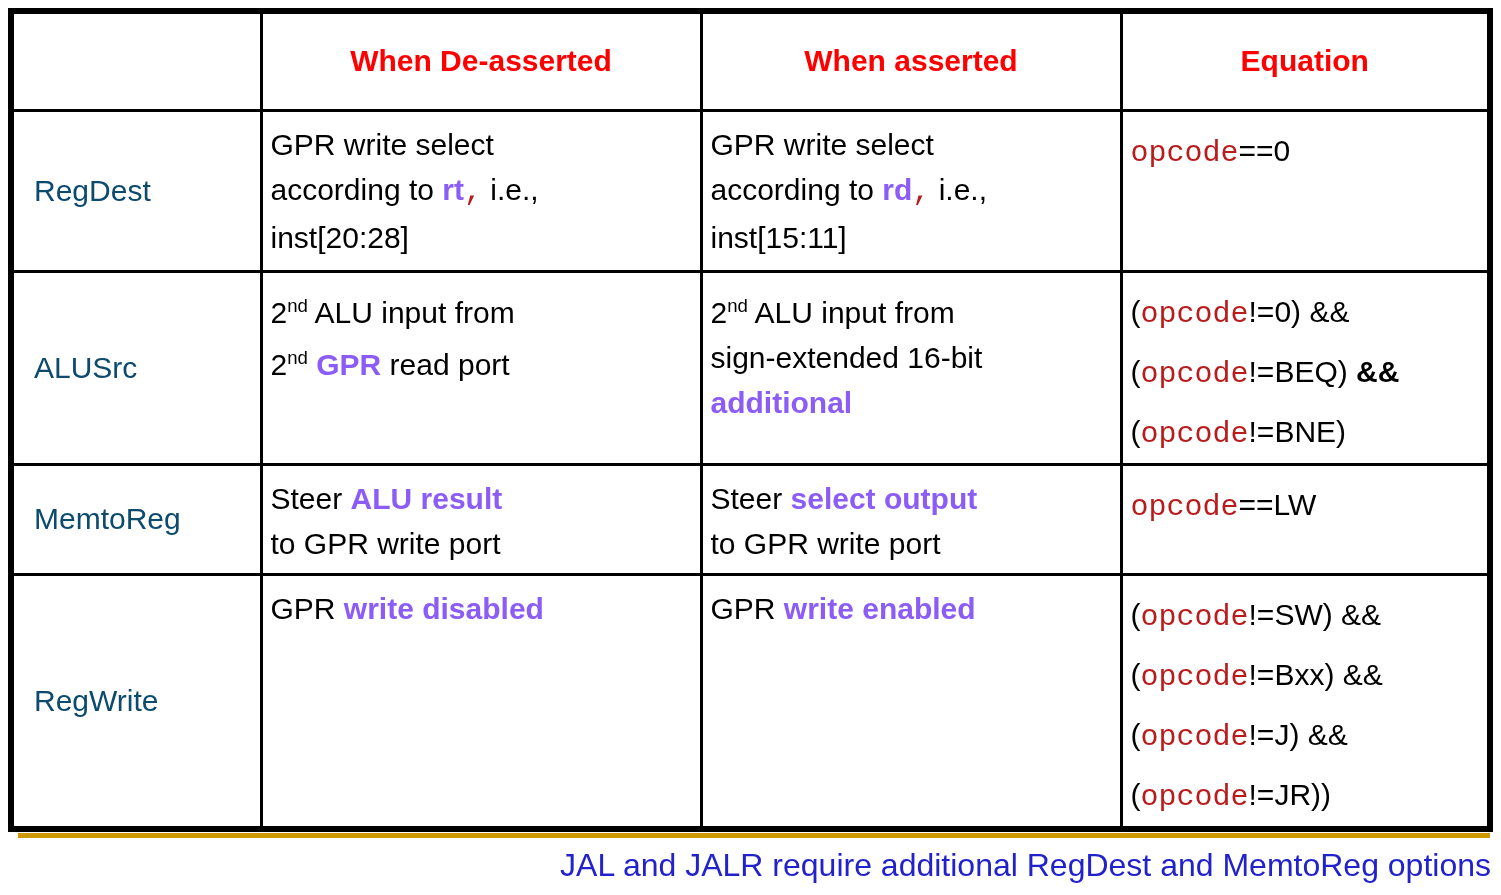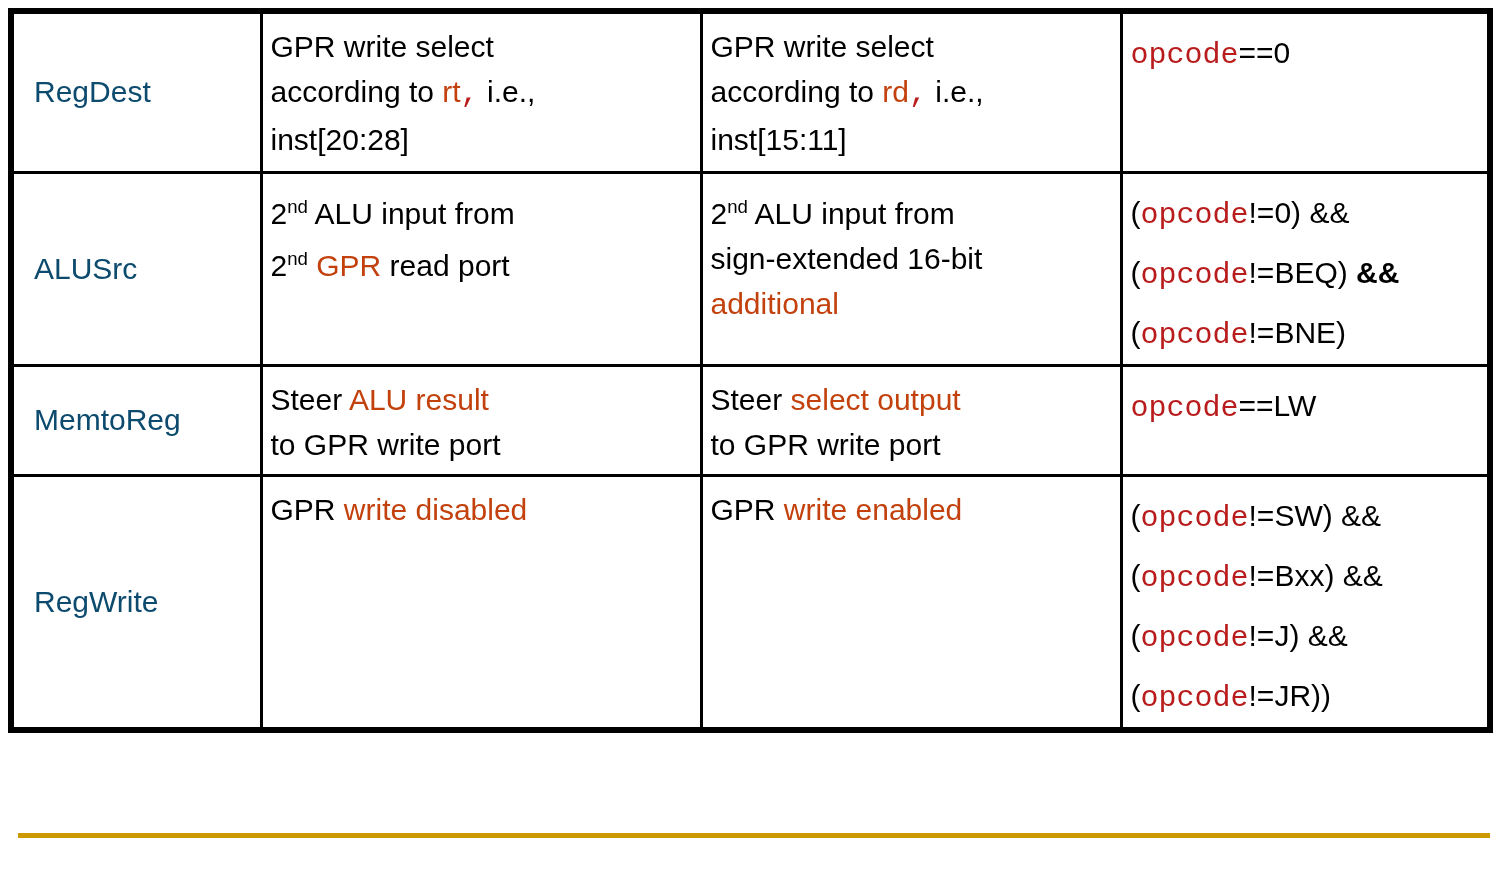--- a/index.html
+++ b/index.html
@@ -40,21 +40,21 @@
     vertical-align:middle;text-align:left;
     padding-left:20px;
     color:#0c4a6e;
   }
   td.body, td.eq{
     vertical-align:top;text-align:left;
     padding:10px 10px 0 8px;
   }
   td.body .line{line-height:45px;white-space:nowrap;}
   td.eq .line{line-height:58px;white-space:nowrap;}
-  .bb{color:#c2410c;font-weight:normal;}
+  .bb{color:#8b5cf6;font-weight:bold;}
   .g{color:#b91c1c;font-family:Liberation Mono, monospace;}
   .bold{font-weight:bold;}
   sup{font-size:0.62em;}
   .rule{
     position:absolute;
     left:18px;top:833px;
     width:1472px;height:5px;
     background:#CC9900;
   }
   .note{
@@ -71,20 +71,26 @@
 <div class="page">
 
   <table class="sig">
     <colgroup>
       <col style="width:250px">
       <col style="width:440px">
       <col style="width:420px">
       <col style="width:369px">
     </colgroup>
     <tbody>
+        <tr class="hdr">
+      <th class="h"></th>
+      <th class="h">When De-asserted</th>
+      <th class="h">When asserted</th>
+      <th class="h">Equation</th>
+    </tr>
     <tr class="r-regdest">
       <td class="lbl">RegDest</td>
       <td class="body">
             <div class="line"><span>GPR write select</span></div>
             <div class="line"><span>according to </span><span class="bb">rt</span><span class="g">,</span><span> i.e.,</span></div>
             <div class="line"><span>inst[20:28]</span></div>
           </td>
       <td class="body">
             <div class="line"><span>GPR write select</span></div>
             <div class="line"><span>according to </span><span class="bb">rd</span><span class="g">,</span><span> i.e.,</span></div>
@@ -137,14 +143,15 @@
             <div class="line"><span>(</span><span class="g">opcode</span><span>!=SW) &amp;&amp;</span></div>
             <div class="line"><span>(</span><span class="g">opcode</span><span>!=Bxx) &amp;&amp;</span></div>
             <div class="line"><span>(</span><span class="g">opcode</span><span>!=J) &amp;&amp;</span></div>
             <div class="line"><span>(</span><span class="g">opcode</span><span>!=JR))</span></div>
           </td>
     </tr>
   </tbody>
     </table>
 
   <div class="rule"></div>
+  <div class="note">JAL and JALR require additional RegDest and MemtoReg options</div>
 
 </div>
 
 </body></html>

